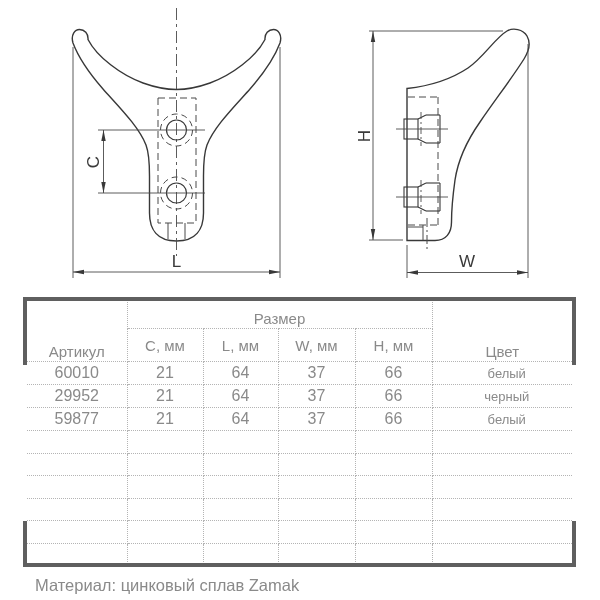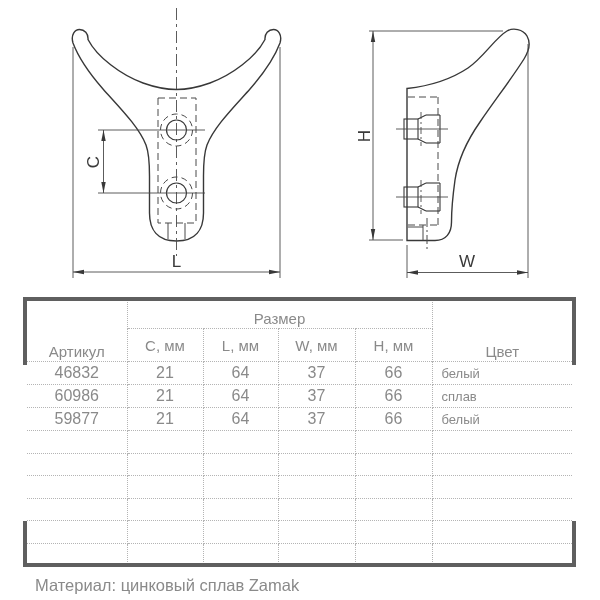--- a/index.html
+++ b/index.html
@@ -27,21 +27,21 @@
   table.spec th { font-size:15px;text-align:center; }
   table.spec td { font-size:16px; }
   table.spec .col-first  { border-left:none; }
   table.spec .col-last   { border-right:none; }
   table.spec thead th { border-top:none; }
   table.spec tr.hrow1 th { height:27px; vertical-align:bottom; padding-bottom:1px; }
   table.spec tr.hrow2 th { height:32px; vertical-align:middle;margin-top:23px; }
   table.spec th.span-v { vertical-align:middle; }
   table.spec tbody tr { height:23px; }
   table.spec tbody tr.empty { height:22.5px; }
-  table.spec td.color-cell { text-align:left; padding-left:9px; font-size:13px; }
+  table.spec td.color-cell { text-align:center; padding-left:9px; font-size:13px; }
   .bracket-top {
     position:absolute; left:-4px; top:-3px; right:-4px; height:64px;
     border:4px solid #5f5f5f; border-bottom:none; pointer-events:none;
   }
   .bracket-bottom {
     position:absolute; left:-4px; bottom:-2px; right:-4px; height:42px;
     border:4px solid #5f5f5f; border-top:none; pointer-events:none;
   }
   
   .material-note {
@@ -202,34 +202,34 @@
         </tr>
         <tr class="hrow2">
           <th>C, мм</th>
           <th>L, мм</th>
           <th>W, мм</th>
           <th>H, мм</th>
         </tr>
       </thead>
       <tbody>
         <tr>
-          <td class="col-first">46832</td>
+          <td class="col-first">60010</td>
           <td>21</td>
           <td>64</td>
           <td>37</td>
           <td>66</td>
           <td class="col-last color-cell">белый</td>
         </tr>
         <tr>
-          <td class="col-first">60986</td>
+          <td class="col-first">29952</td>
           <td>21</td>
           <td>64</td>
           <td>37</td>
           <td>66</td>
-          <td class="col-last color-cell">сплав</td>
+          <td class="col-last color-cell">черный</td>
         </tr>
         <tr>
           <td class="col-first">59877</td>
           <td>21</td>
           <td>64</td>
           <td>37</td>
           <td>66</td>
           <td class="col-last color-cell">белый</td>
         </tr>
         <tr class="empty">

